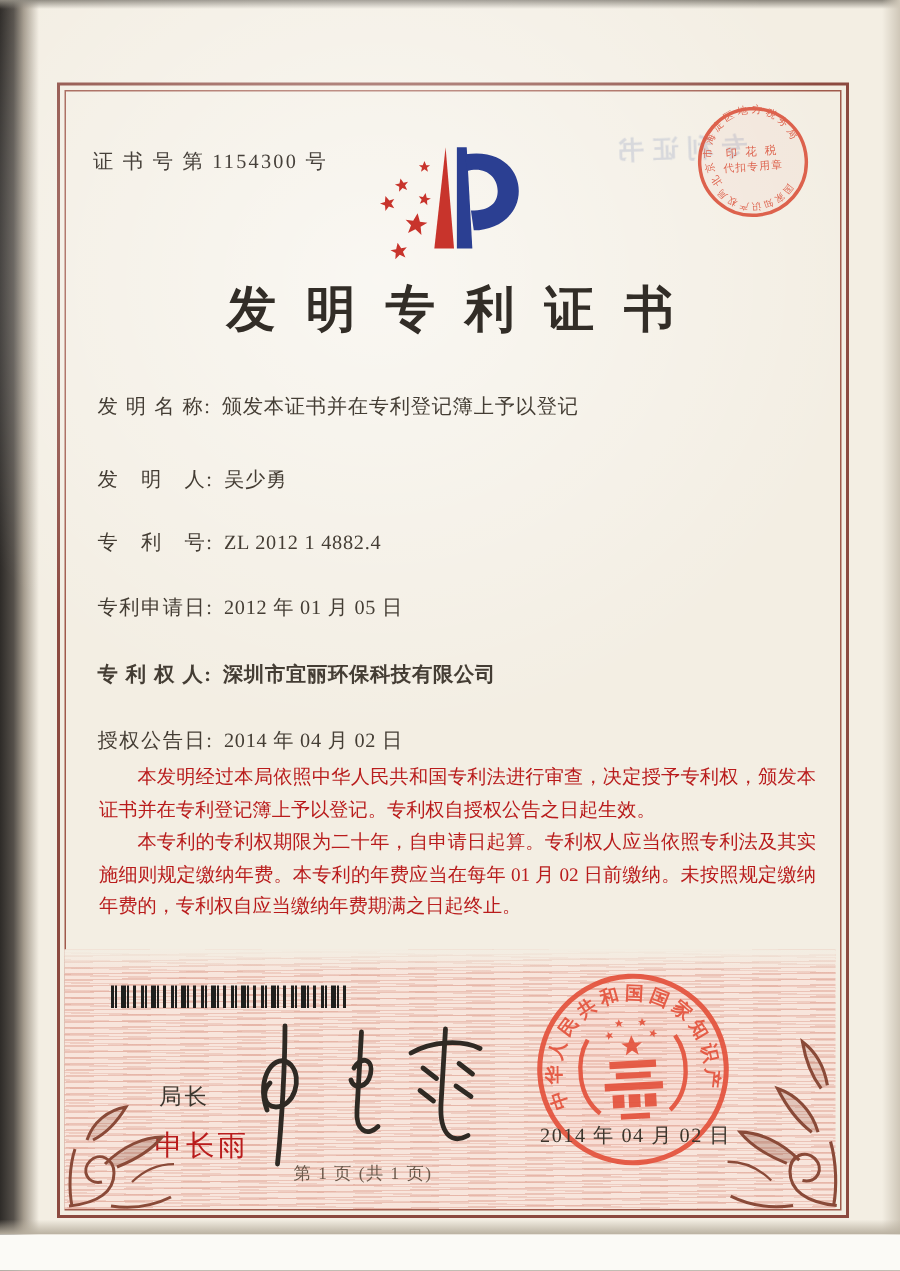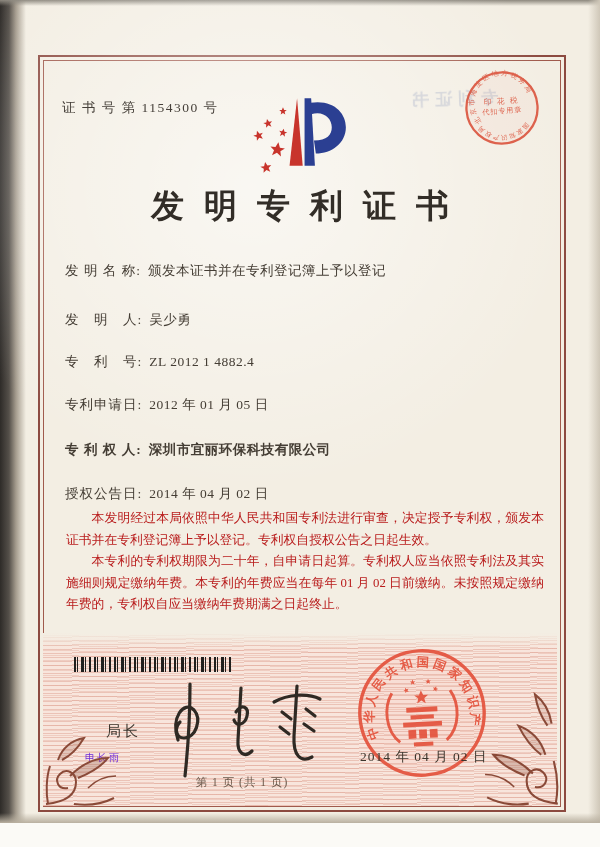--- a/index.html
+++ b/index.html
@@ -46,21 +46,21 @@
     line-height:21.5px;text-align:justify;color:#b91c1c;}
   .paras p{margin:0;text-indent:2em;}
   .barcode{position:absolute;left:74px;top:657px;width:158px;height:15px;
     background-image:repeating-linear-gradient(90deg,
       #20201e 0 2px, transparent 2px 3px,
       #20201e 3px 4px, transparent 4px 7px,
       #20201e 7px 10px, transparent 10px 11px,
       #20201e 11px 12px, transparent 12px 15px,
       #20201e 15px 17px, transparent 17px 20px);}
   .director-label{position:absolute;left:85px;top:722px;font-size:15px;letter-spacing:2px;color:#3c362e;margin-left:21px;}
-  .director-name{position:absolute;left:85px;top:751px;font-size:10px;letter-spacing:2px;color:#6d28d9;}
+  .director-name{position:absolute;left:103px;top:751px;font-size:19px;letter-spacing:2px;color:#b91c1c;}
   .signature{position:absolute;left:148px;top:678px;z-index:4;}
   .seal{position:absolute;left:354px;top:645px;transform:rotate(-3deg);z-index:3;opacity:.92;}
   .seal-date{position:absolute;left:360px;top:748px;font-size:13.5px;letter-spacing:1px;color:#3c352c;z-index:5;}
   .footer{position:absolute;left:0;top:775px;width:484px;text-align:center;
     font-size:11.5px;color:#6a584a;letter-spacing:1px;z-index:5;}
   .stamp{position:absolute;left:462px;top:68px;transform:rotate(-4deg);opacity:.85;}
   .bleed{position:absolute;left:378px;top:88px;width:120px;
     transform:scaleX(-1) rotate(2deg);color:rgba(95,115,170,.20);
     font-size:17px;font-weight:bold;letter-spacing:6px;filter:blur(.5px);}
   .flourish{position:absolute;z-index:2;}

